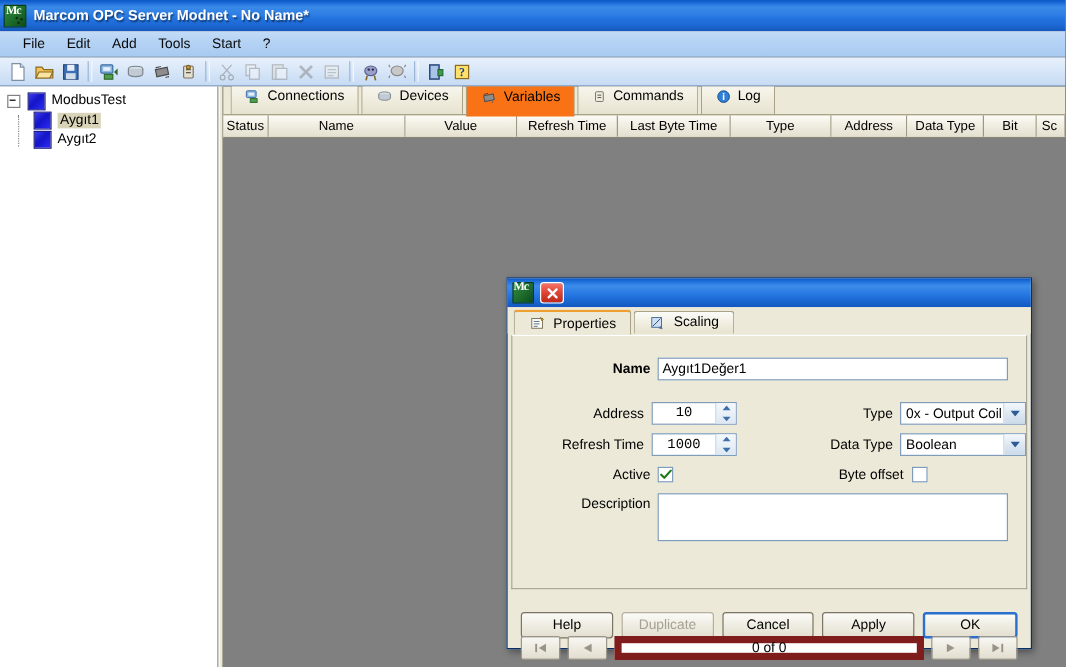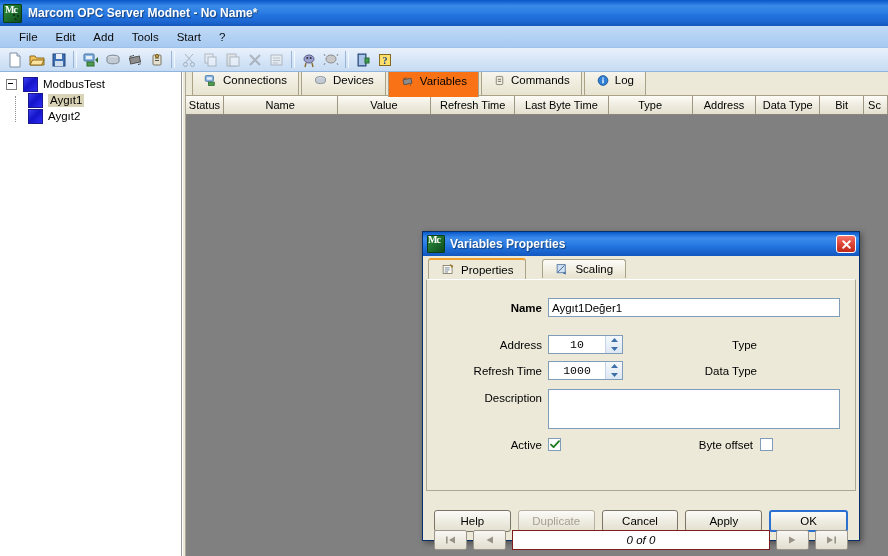--- a/index.html
+++ b/index.html
@@ -262,21 +262,21 @@
     box-sizing: border-box;
   }
   .dlg-tab {
     height: 19px;
     display:flex; align-items:center; gap:6px;
     padding: 0 12px;
     font-size: 11.5px;
     background: linear-gradient(to bottom,#fbfbf8 0%, #f1eee0 55%, #e6e2cf 100%);
     border: 1px solid #a9a287; border-bottom: none;
     border-radius: 3px 3px 0 0;
-    margin-right: 16px;
+    margin-right: 2px;
     box-sizing: border-box;
     white-space: nowrap;
   }
   .dlg-tab.active {
     height: 21px;
     background: #ece9d8;
     border-top: 2px solid #f0a030;
     margin-bottom: -1px;
     z-index: 3;
   }
@@ -375,25 +375,24 @@
   }
   .navbtn {
     width:33px; height:20px;
     display:flex; align-items:center; justify-content:center;
     background: linear-gradient(to bottom,#f8f7f3 0%,#edeae0 50%,#e2ded0 100%);
     border:1px solid #9c968a; border-radius:2px;
     box-sizing:border-box;
   }
   .navfield {
     flex:1; height:20px;
-    background:#fff; border:1px solid #7f1d1d;
+    background:#fff; border:6px solid #7f1d1d;
     display:flex; align-items:center; justify-content:center;
     font-size:11.5px; color:#000;
     box-sizing:border-box;
-    font-style:italic;
   }
 </style>
 </head>
 <body>
 
 <div id="app">
 
   <div class="titlebar">
     <div class="app-icon">
       <svg class="dots" viewBox="0 0 8 8">
@@ -640,21 +639,20 @@
       </div>
 
       <div class="grid-body"></div>
     </div>
   </div>
 
   <div class="dialog">
 
     <div class="dlg-titlebar">
       <div class="dlg-icon"></div>
-      <div class="dlg-title">Variables Properties</div>
       <div class="dlg-close">
         <svg width="11" height="11" viewBox="0 0 12 12">
           <path d="M2.4 2.4l7.2 7.2M9.6 2.4l-7.2 7.2" stroke="#fff" stroke-width="2.1" stroke-linecap="round"></path>
         </svg>
       </div>
     </div>
 
     <div class="dlg-tabs">
       <div class="dlg-tab active">
         <span>
@@ -698,59 +696,75 @@
                 </svg>
             </div>
             <div>
               <svg width="7" height="4" viewBox="0 0 7 4">
                   <path d="M3.5 4L0 0h7z" fill="#3d6fa8"></path>
                 </svg>
             </div>
           </div>
         </div>
         <div class="lbl" style="width:90px; margin-left:44px">Type</div>
+        <div class="combo" style="margin-left:6px">
+          <div class="cval">0x - Output Coil</div>
+          <div class="carrow">
+            <svg width="8" height="5" viewBox="0 0 8 5">
+                <path d="M0 0h8L4 5z" fill="#2c5c96"></path>
+              </svg>
+          </div>
+        </div>
       </div>
 
       <div class="form-row" style="margin-top:7px">
         <div class="lbl" style="width:115px">Refresh Time</div>
         <div class="spin" style="margin-left:6px">
           <div class="val">1000</div>
           <div class="btns">
             <div>
               <svg width="7" height="4" viewBox="0 0 7 4">
                   <path d="M3.5 0L7 4H0z" fill="#3d6fa8"></path>
                 </svg>
             </div>
             <div>
               <svg width="7" height="4" viewBox="0 0 7 4">
                   <path d="M3.5 4L0 0h7z" fill="#3d6fa8"></path>
                 </svg>
             </div>
           </div>
         </div>
         <div class="lbl" style="width:90px; margin-left:44px">Data Type</div>
-      </div>
-
-      <div class="form-row" style="margin-top:9px; align-items:flex-start">
-        <div class="lbl" style="width:115px; padding-top:3px">Description</div>
-        <div class="desc-box" style="margin-left:6px; width:292px; height:40px">
-          <span></span>
+        <div class="combo" style="margin-left:6px">
+          <div class="cval">Boolean</div>
+          <div class="carrow">
+            <svg width="8" height="5" viewBox="0 0 8 5">
+                <path d="M0 0h8L4 5z" fill="#2c5c96"></path>
+              </svg>
+          </div>
         </div>
       </div>
 
       <div class="form-row" style="margin-top:9px">
         <div class="lbl" style="width:115px">Active</div>
         <div class="chk" style="margin-left:6px">
           <svg width="10" height="9" viewBox="0 0 10 9">
             <path d="M1 4.6L3.6 7.2 9 1.2" stroke="#1f7a1f" stroke-width="1.8" fill="none" stroke-linecap="round" stroke-linejoin="round"></path>
           </svg>
         </div>
         <div class="lbl" style="width:148px; margin-left:44px">Byte offset</div>
         <div class="chk" style="margin-left:7px"></div>
       </div>
+
+      <div class="form-row" style="margin-top:9px; align-items:flex-start">
+        <div class="lbl" style="width:115px; padding-top:3px">Description</div>
+        <div class="desc-box" style="margin-left:6px; width:292px; height:40px">
+          <span></span>
+        </div>
+      </div>
     </div>
 
     <div class="btnrow">
       <div class="btn">Help</div>
       <div class="btn disabled">Duplicate</div>
       <div class="btn">Cancel</div>
       <div class="btn">Apply</div>
       <div class="btn default">OK</div>
     </div>
 

